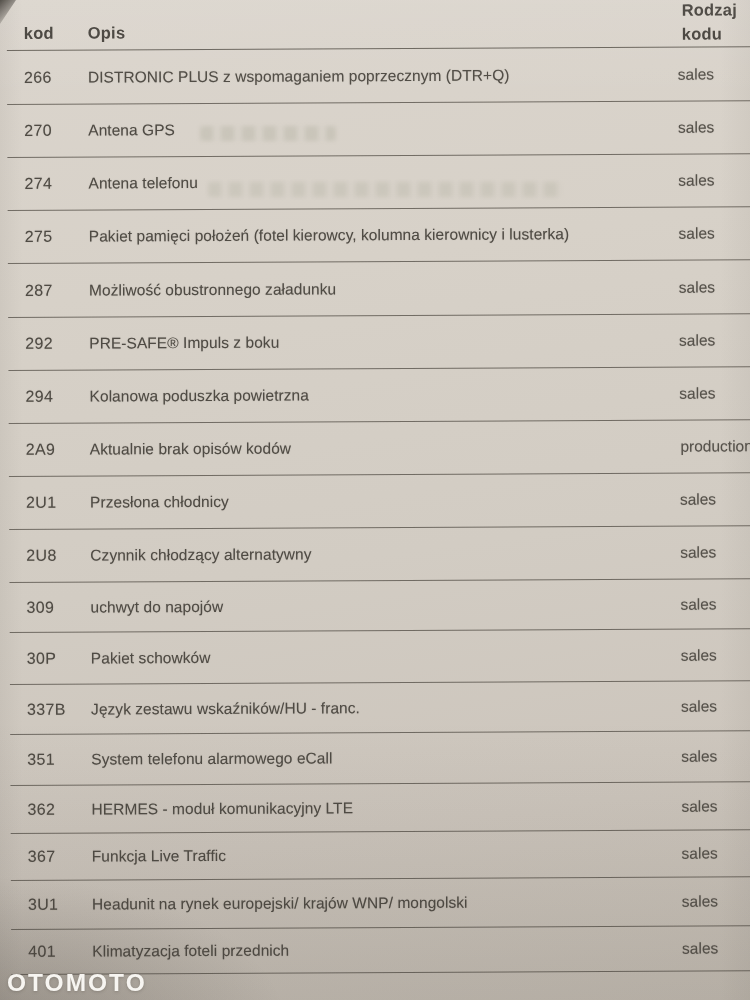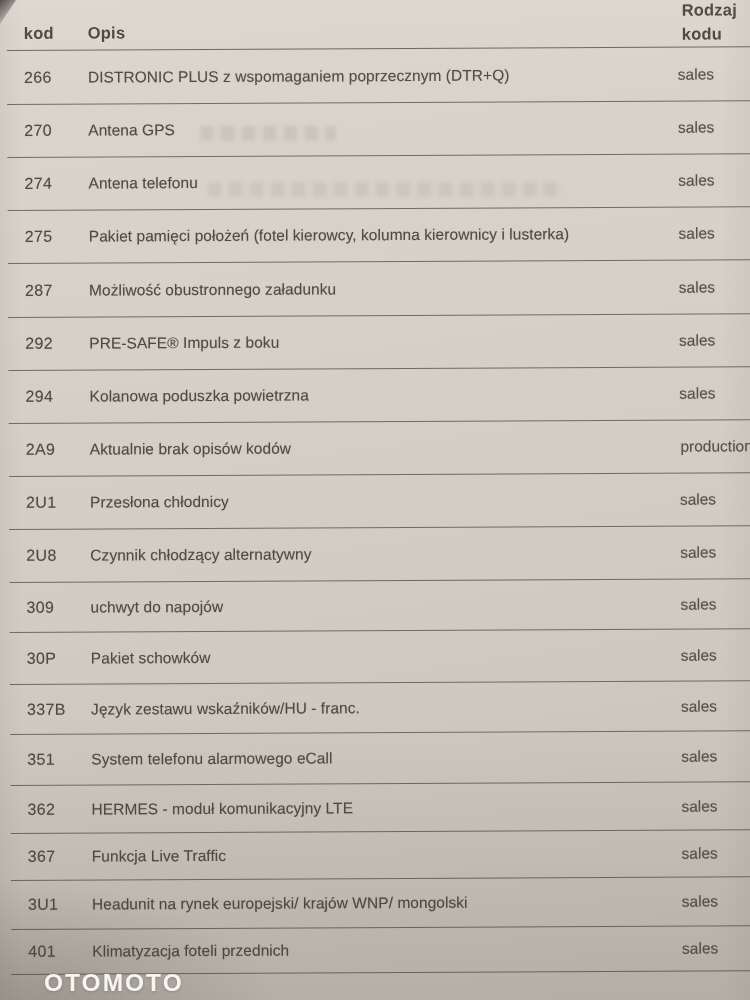--- a/index.html
+++ b/index.html
@@ -100,21 +100,20 @@
   }
   .watermark {
     position: absolute; left: 7px; top: 969px;
     z-index: 5;
     font-weight: bold;
     font-size: 24.5px;
     letter-spacing: 2px;
     color: #f7f5f1;
     text-shadow: 0 1px 3px rgba(84,78,70,0.35);
     transform: scaleY(0.98);
-    margin-left: 37px;
   }
 </style>
 </head>
 <body>
 
 <div class="photo">
 
   <div class="bleed bleed-1"></div>
   <div class="bleed bleed-2"></div>
 

